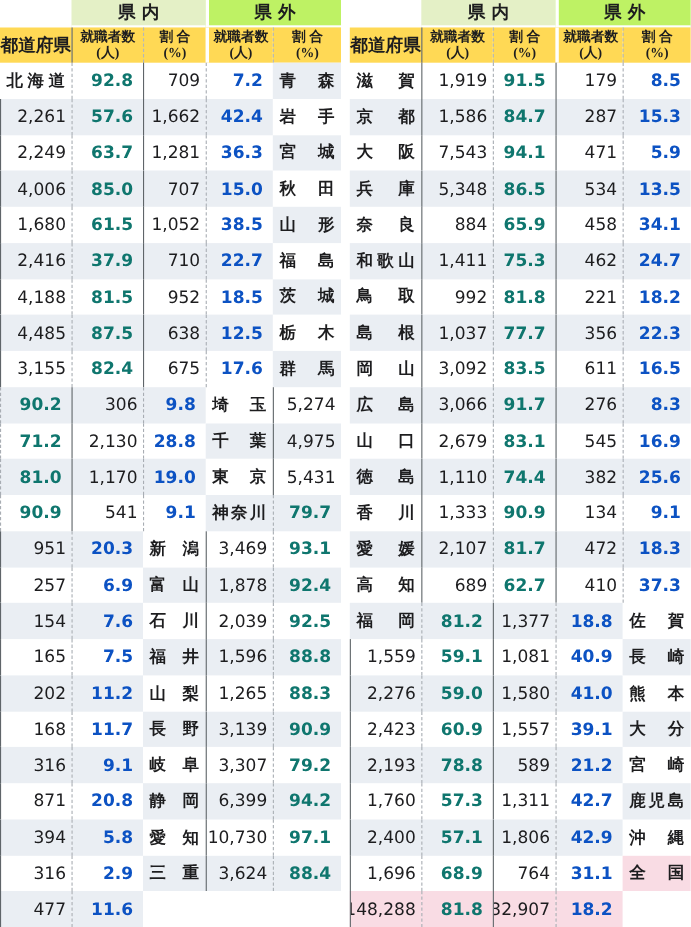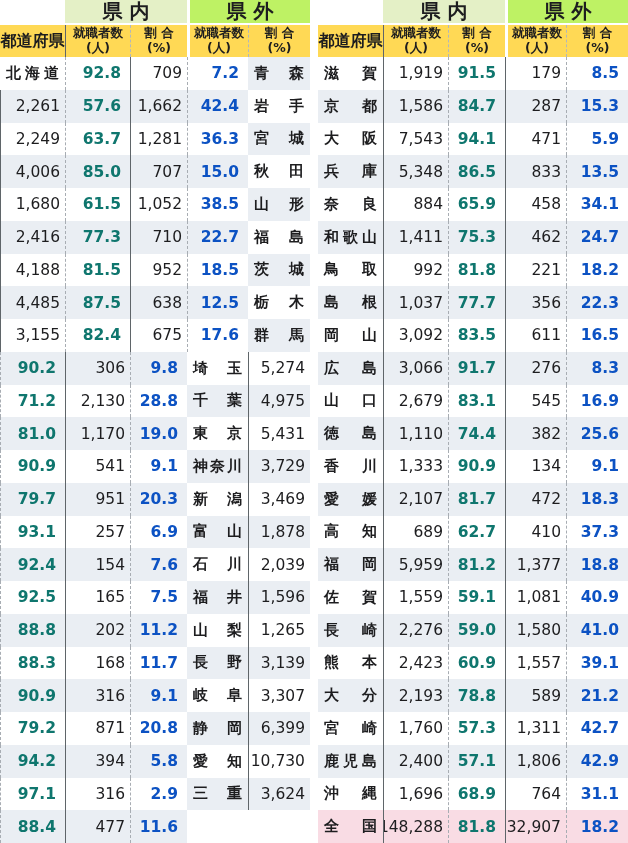--- a/index.html
+++ b/index.html
@@ -9,28 +9,28 @@
     display:grid;
     grid-template-columns:65px 65px 57px 61px 62px;
     grid-template-rows:25px 32px;
     grid-auto-rows:32.75px;
     width:310px;height:843px;
     box-sizing:border-box;
   }
   .cell{display:flex;align-items:center;box-sizing:border-box;overflow:hidden;}
   
   .h-spacer{background:#ffffff;}
-  .grp{justify-content:center;font-weight:bold;font-size:20px;color:#1d1d1f;
+  .grp{justify-content:center;font-weight:bold;font-size:16px;color:#1d1d1f;
        border-bottom:2px solid #fff;grid-column:span 2;}
   .grp-in{background:#e4f0c6;}
   .grp-out{background:#bef264;border-left:3px solid #fff;}
   
   .h2{background:#ffd955;flex-direction:column;justify-content:center;
       font-weight:bold;font-size:12.5px;line-height:1.18;color:#1d1d1f;text-align:center;}
-  .h2 span{display:block;}
+  .h2 span{display:block;font-family:Liberation Serif, serif;}
   .hb-solid{border-left:1px solid #5f6569;}
   .hb-dash{border-left:1px dashed #b2b7bc;}
   .hb-white{border-left:3px solid #fff;}
   .h-pref{font-size:16px;letter-spacing:0;}
   
   .pref{padding:0 6px;font-weight:bold;font-size:15px;color:#1d1d1f;}
   .pref-inner{display:flex;justify-content:space-between;width:100%;}
   .num{justify-content:flex-end;padding-right:5px;font-size:15.5px;color:#1d1d1f;}
   .pct{justify-content:flex-end;padding-right:9px;font-size:15.5px;font-weight:bold;}
   .pct-in{color:#0f766e;}
@@ -116,21 +116,21 @@
       <div class="cell pct pct-in b-dash">61.5</div>
       <div class="cell num b-solid">1,052</div>
       <div class="cell pct pct-out b-dash">38.5</div>
       <div class="cell pref stripe">
         <span class="pref-inner">
           <span>山</span>
           <span>形</span>
         </span>
       </div>
       <div class="cell num b-solid stripe">2,416</div>
-      <div class="cell pct pct-in b-dash stripe">77.3</div>
+      <div class="cell pct pct-in b-dash stripe">37.9</div>
       <div class="cell num b-solid stripe">710</div>
       <div class="cell pct pct-out b-dash stripe">22.7</div>
       <div class="cell pref">
         <span class="pref-inner">
           <span>福</span>
           <span>島</span>
         </span>
       </div>
       <div class="cell num b-solid">4,188</div>
       <div class="cell pct pct-in b-dash">81.5</div>
@@ -195,21 +195,20 @@
       <div class="cell pct pct-in b-dash">90.9</div>
       <div class="cell num b-solid">541</div>
       <div class="cell pct pct-out b-dash">9.1</div>
       <div class="cell pref stripe">
         <span class="pref-inner">
           <span>神</span>
           <span>奈</span>
           <span>川</span>
         </span>
       </div>
-      <div class="cell num b-solid stripe">3,729</div>
       <div class="cell pct pct-in b-dash stripe">79.7</div>
       <div class="cell num b-solid stripe">951</div>
       <div class="cell pct pct-out b-dash stripe">20.3</div>
       <div class="cell pref">
         <span class="pref-inner">
           <span>新</span>
           <span>潟</span>
         </span>
       </div>
       <div class="cell num b-solid">3,469</div>
@@ -360,21 +359,21 @@
       <div class="cell num b-solid">471</div>
       <div class="cell pct pct-out b-dash">5.9</div>
       <div class="cell pref stripe">
         <span class="pref-inner">
           <span>兵</span>
           <span>庫</span>
         </span>
       </div>
       <div class="cell num b-solid stripe">5,348</div>
       <div class="cell pct pct-in b-dash stripe">86.5</div>
-      <div class="cell num b-solid stripe">833</div>
+      <div class="cell num b-solid stripe">534</div>
       <div class="cell pct pct-out b-dash stripe">13.5</div>
       <div class="cell pref">
         <span class="pref-inner">
           <span>奈</span>
           <span>良</span>
         </span>
       </div>
       <div class="cell num b-solid">884</div>
       <div class="cell pct pct-in b-dash">65.9</div>
       <div class="cell num b-solid">458</div>
@@ -479,21 +478,20 @@
       <div class="cell num b-solid">689</div>
       <div class="cell pct pct-in b-dash">62.7</div>
       <div class="cell num b-solid">410</div>
       <div class="cell pct pct-out b-dash">37.3</div>
       <div class="cell pref stripe">
         <span class="pref-inner">
           <span>福</span>
           <span>岡</span>
         </span>
       </div>
-      <div class="cell num b-solid stripe">5,959</div>
       <div class="cell pct pct-in b-dash stripe">81.2</div>
       <div class="cell num b-solid stripe">1,377</div>
       <div class="cell pct pct-out b-dash stripe">18.8</div>
       <div class="cell pref">
         <span class="pref-inner">
           <span>佐</span>
           <span>賀</span>
         </span>
       </div>
       <div class="cell num b-solid">1,559</div>

